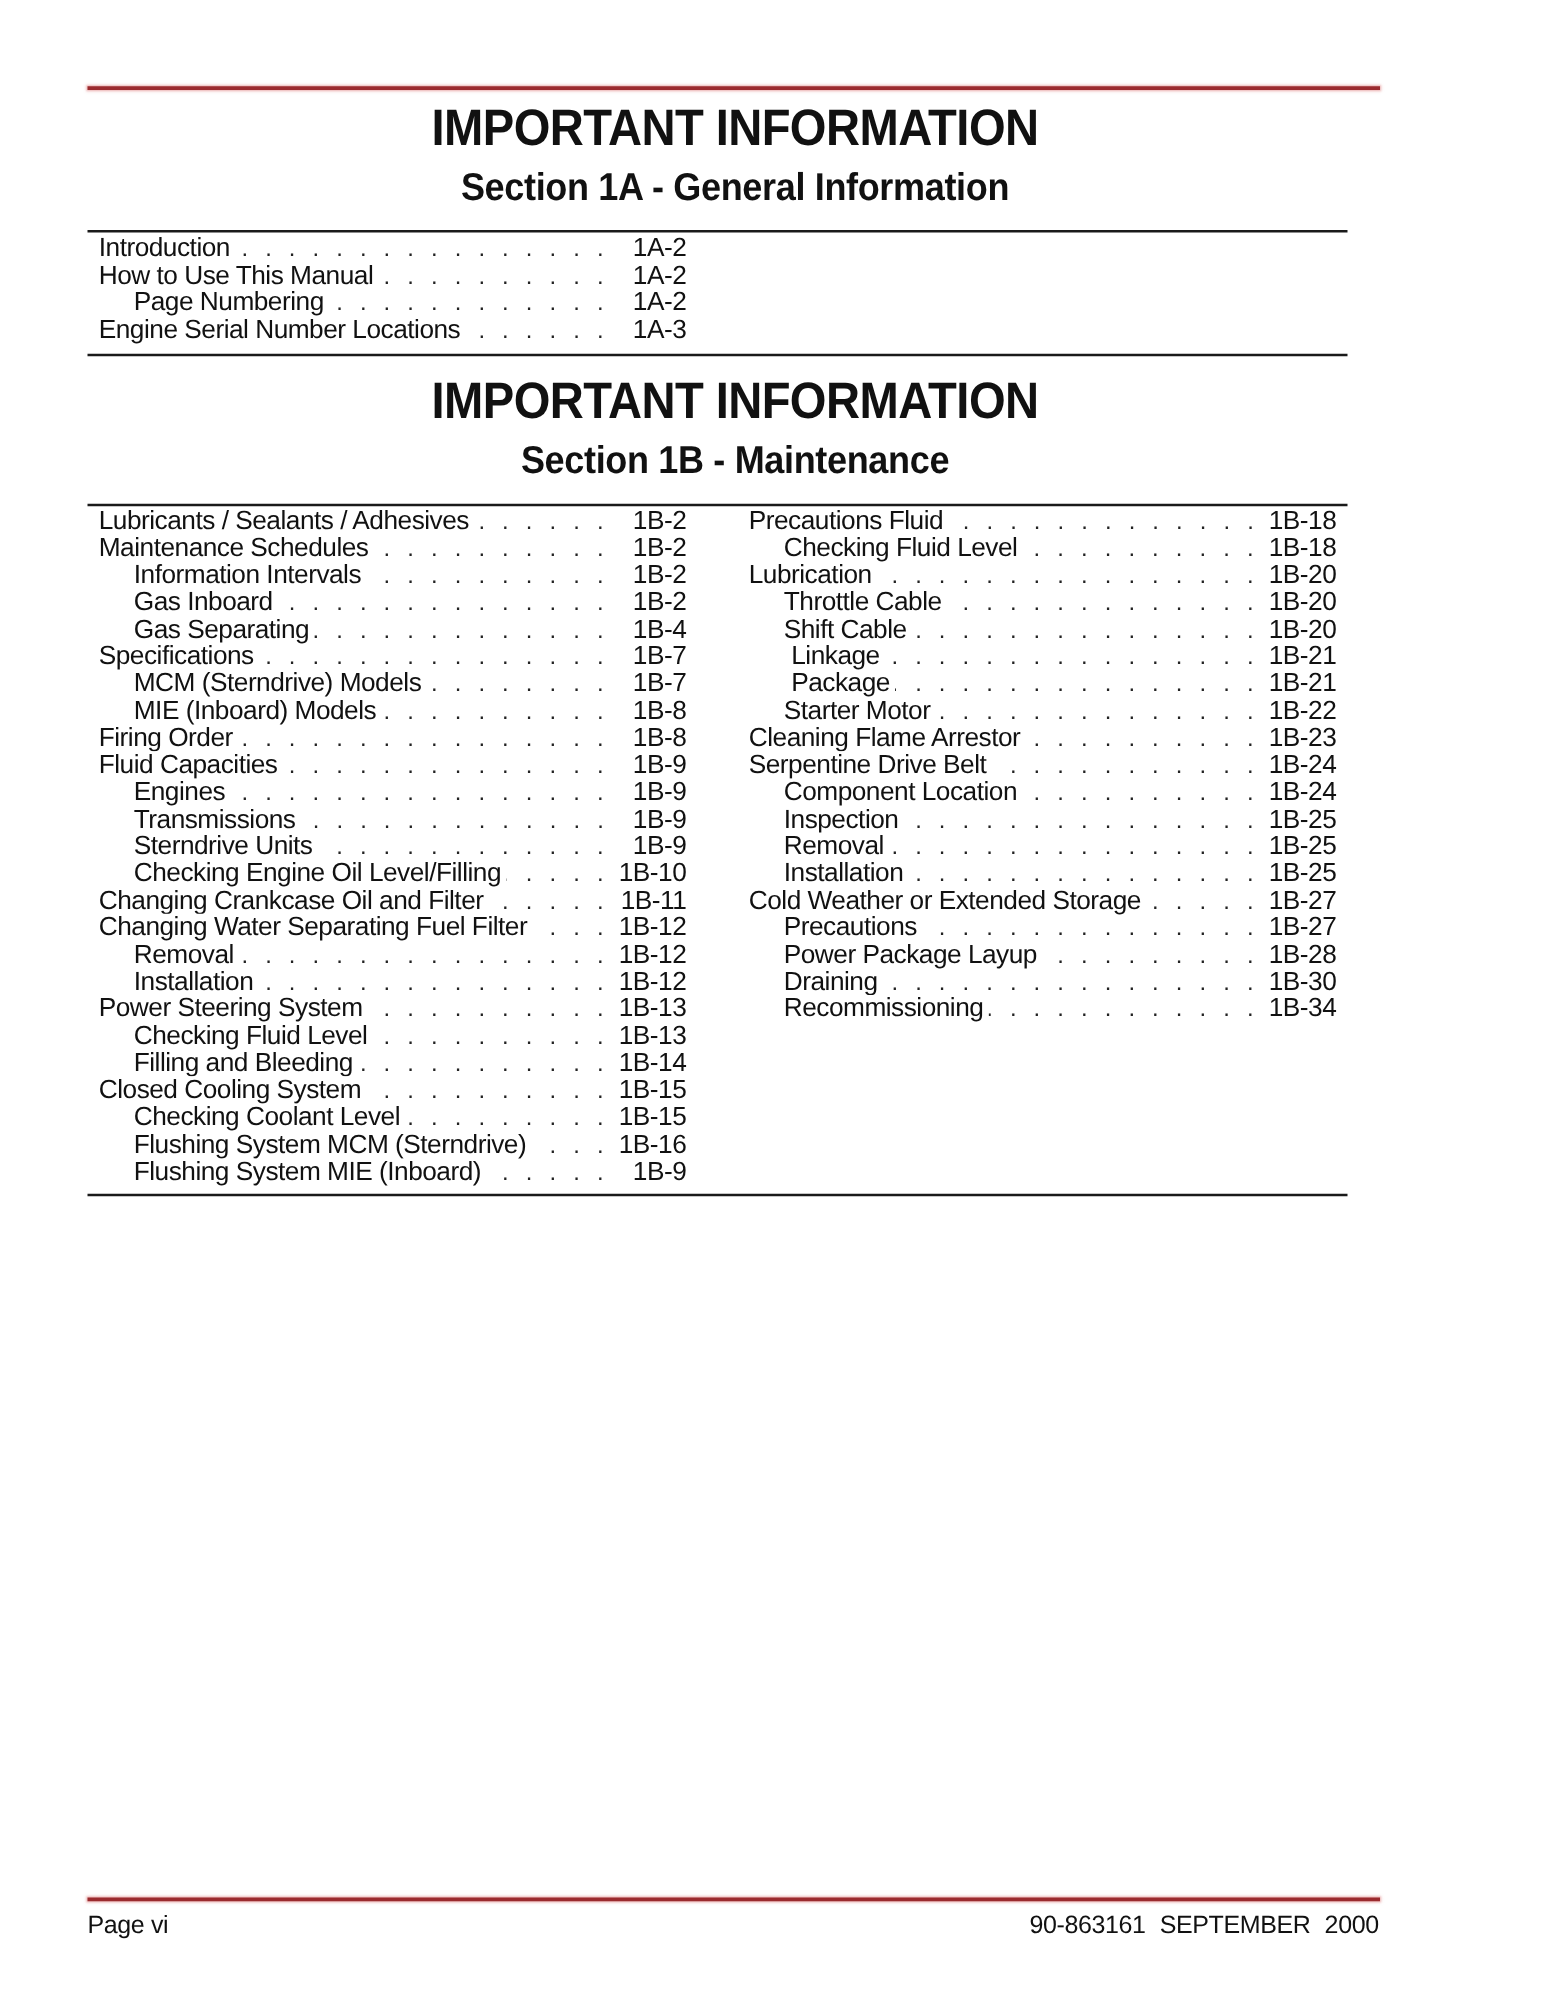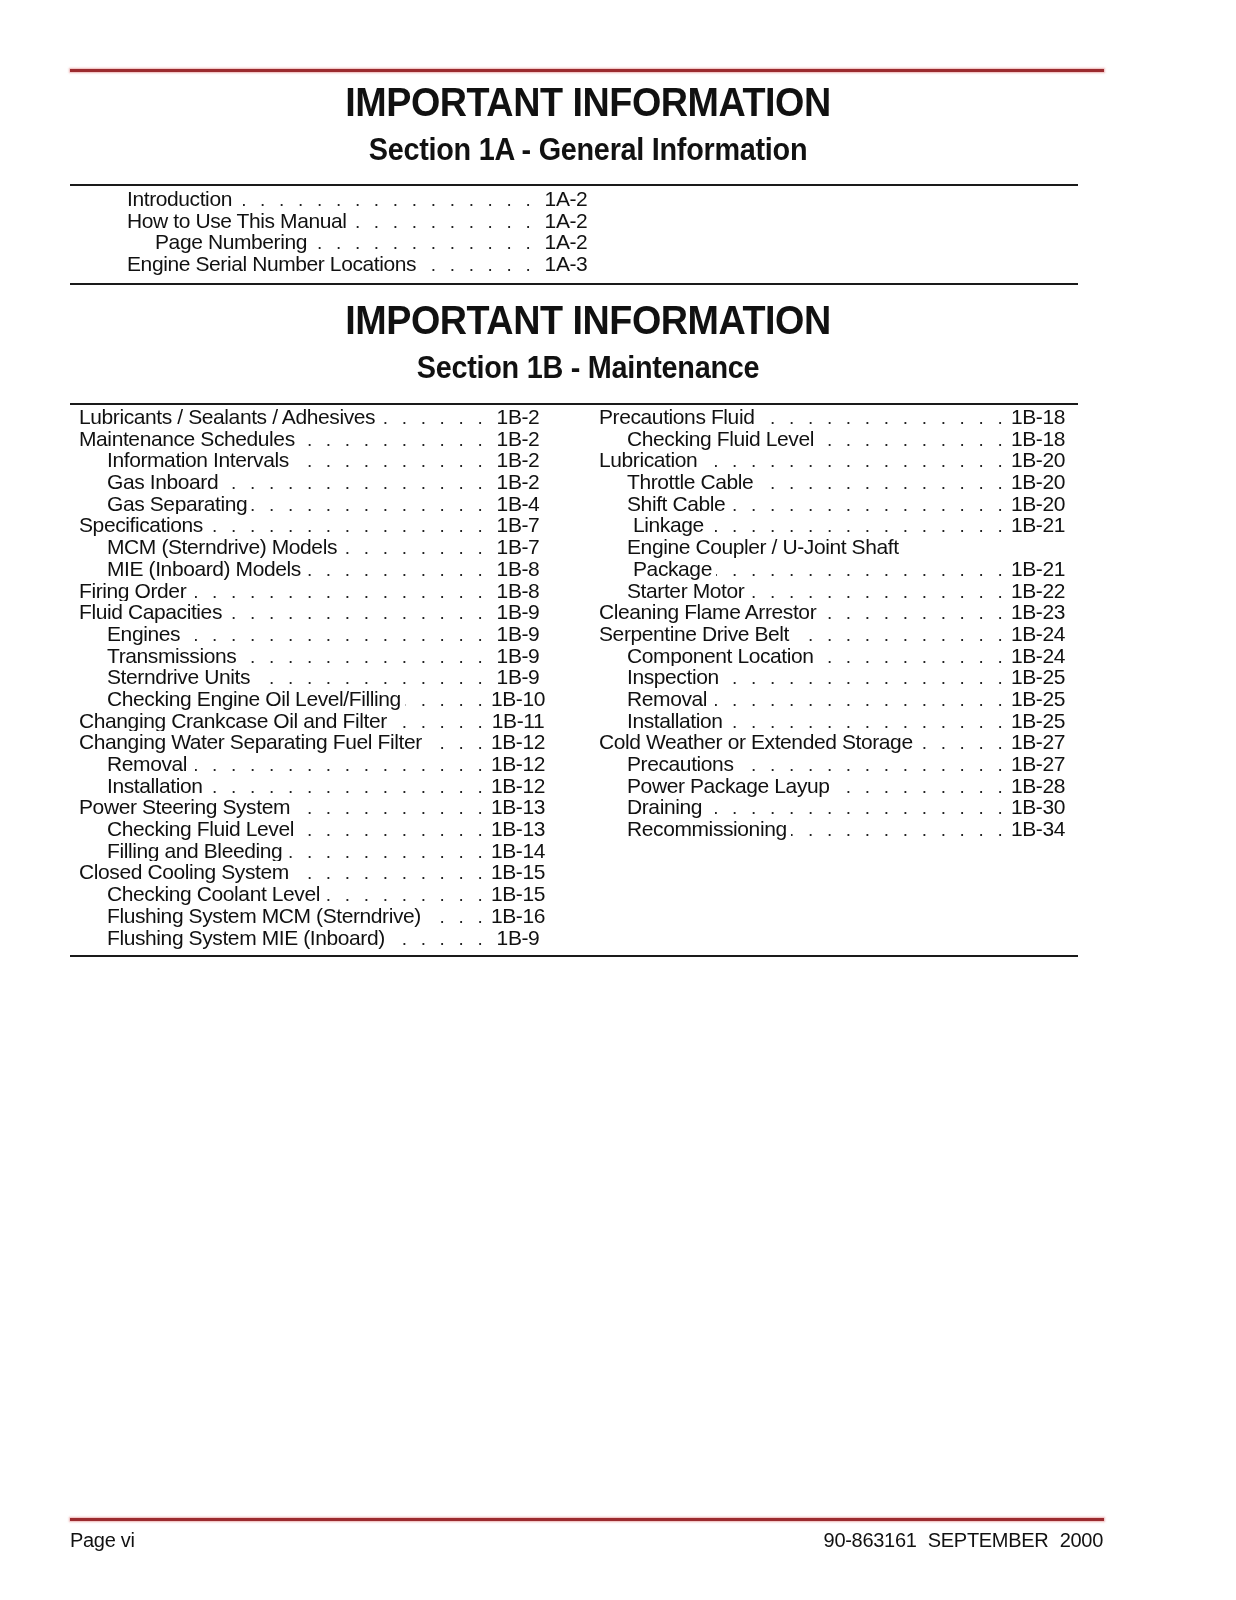--- a/index.html
+++ b/index.html
@@ -83,21 +83,21 @@
     overflow: hidden;
     color: #222;
     letter-spacing: 4.2px;
     text-align: right;
     direction: rtl;
     font-size: 19px;
   }
   .toc-row .page {
     flex: 0 0 auto;
     width: 62px;
-    text-align: center;
+    text-align: right;
   }
   .toc-row.indent-1 .label { padding-left: 28px; }
   .toc-row.indent-2 .label { padding-left: 34px; }
   .toc-row.no-leader .dots { visibility: hidden; }
   .footer-left, .footer-right {
     position: absolute;
     top: 1530px;
     font-size: 20px;
     letter-spacing: -0.3px;
     line-height: 20px;
@@ -107,21 +107,21 @@
 </style>
 </head>
 <body>
 
 <div class="red-rule" style="top:69px;"></div>
 
 <h1 class="title" style="top:82px;">IMPORTANT INFORMATION</h1>
 <h2 class="subtitle" style="top:134px;">Section 1A - General Information</h2>
 <div class="black-rule" style="top:184px;"></div>
 
-<ul class="toc" id="toc-1a" style="left:79px; top:188px; width:470px;margin-left:48px;">
+<ul class="toc" id="toc-1a" style="left:79px; top:188px; width:470px;">
     <li class="toc-row">
       <span class="label">Introduction</span>
       <span class="dots">. . . . . . . . . . . . . . . . . . . . . . . . . . . . . . . . . . . . . . . . . . . . .</span>
       <span class="page">1A-2</span>
     </li>
     <li class="toc-row">
       <span class="label">How to Use This Manual</span>
       <span class="dots">. . . . . . . . . . . . . . . . . . . . . . . . . . . . . . . . . . . . . . . . . . . . .</span>
       <span class="page">1A-2</span>
     </li>
@@ -294,25 +294,20 @@
     <li class="toc-row indent-1">
       <span class="label">Shift Cable</span>
       <span class="dots">. . . . . . . . . . . . . . . . . . . . . . . . . . . . . . . . . . . . . . . . . . . . .</span>
       <span class="page">1B-20</span>
     </li>
     <li class="toc-row indent-2">
       <span class="label">Linkage</span>
       <span class="dots">. . . . . . . . . . . . . . . . . . . . . . . . . . . . . . . . . . . . . . . . . . . . .</span>
       <span class="page">1B-21</span>
     </li>
-    <li class="toc-row indent-1 no-leader">
-      <span class="label">Engine Coupler / U-Joint Shaft</span>
-      <span class="dots">. . . . . . . . . . . . . . . . . . . . . . . . . . . . . . . . . . . . . . . . . . . . .</span>
-      <span class="page"></span>
-    </li>
     <li class="toc-row indent-2">
       <span class="label">Package</span>
       <span class="dots">. . . . . . . . . . . . . . . . . . . . . . . . . . . . . . . . . . . . . . . . . . . . .</span>
       <span class="page">1B-21</span>
     </li>
     <li class="toc-row indent-1">
       <span class="label">Starter Motor</span>
       <span class="dots">. . . . . . . . . . . . . . . . . . . . . . . . . . . . . . . . . . . . . . . . . . . . .</span>
       <span class="page">1B-22</span>
     </li>

